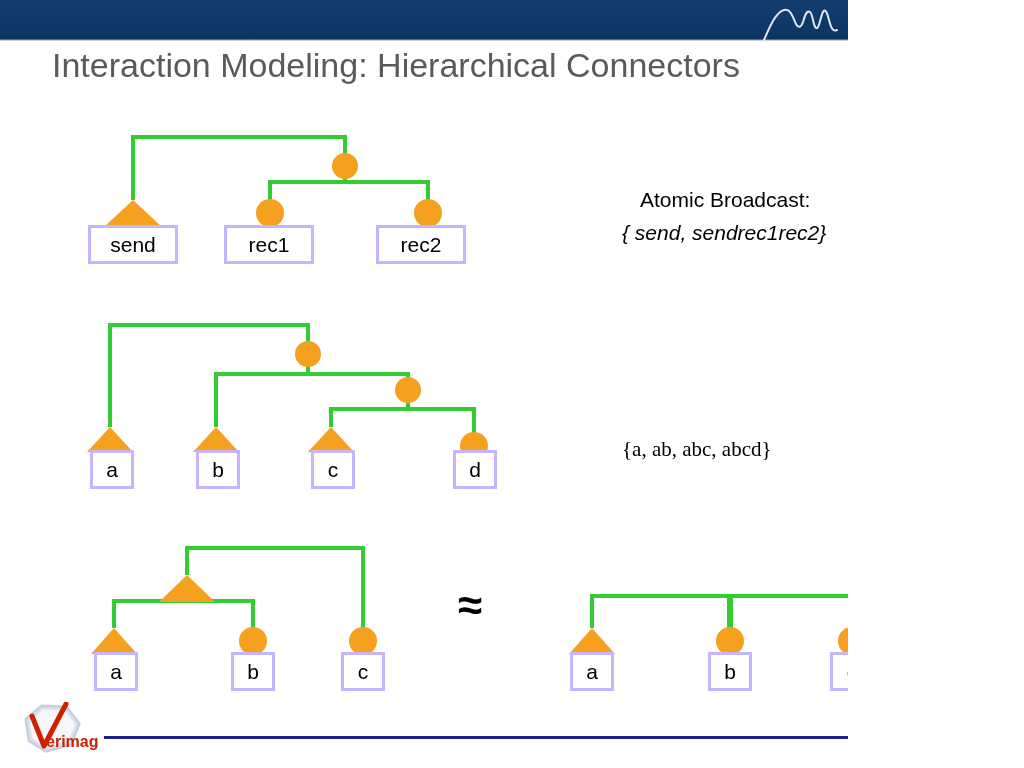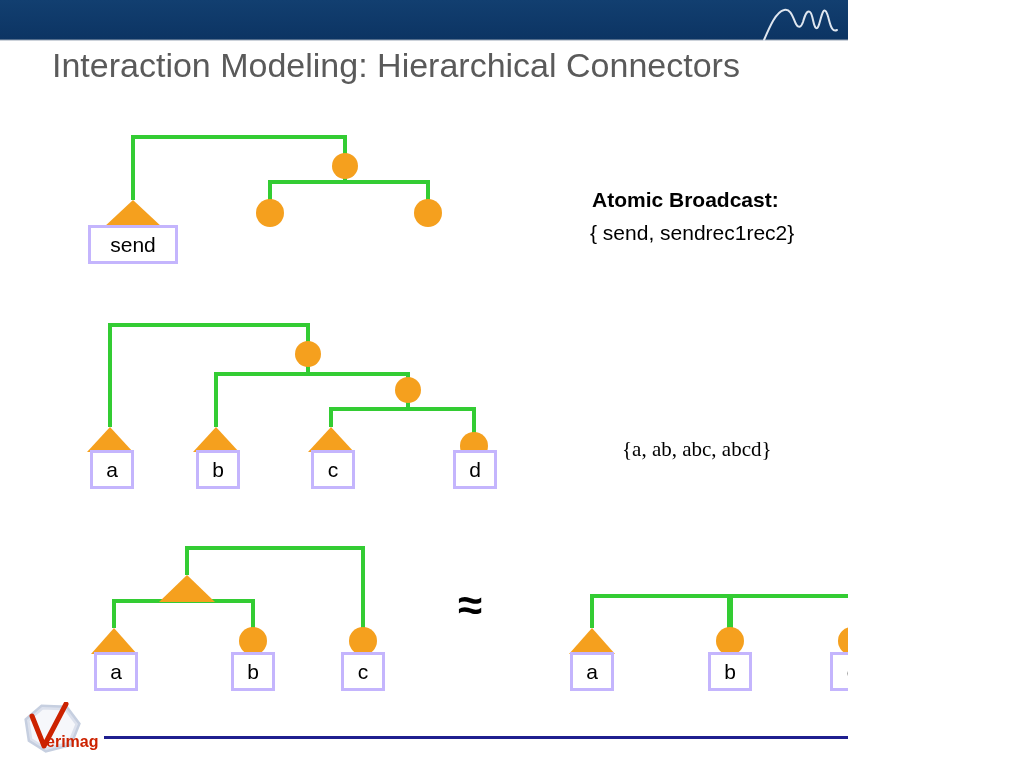--- a/index.html
+++ b/index.html
@@ -200,38 +200,40 @@
     <g>
       <path d="M 592 628 L 592 596 L 852 596 L 852 632" stroke="#33cc33" stroke-width="4" fill="none"></path>
       <path d="M 730 596 L 730 632" stroke="#33cc33" stroke-width="6" fill="none"></path>
       <polygon points="592,628 615,654 569,654" fill="#f5a01e"></polygon>
       <circle cx="730" cy="641" r="14" fill="#f5a01e"></circle>
       <circle cx="852" cy="641" r="14" fill="#f5a01e"></circle>
     </g>
   </svg>
 
   <div class="comp-box" style="left:88px;  top:225px; width:90px; height:39px;">send</div>
+  <div class="comp-box" style="left:224px; top:225px; width:90px; height:39px;">rec1</div>
+  <div class="comp-box" style="left:376px; top:225px; width:90px; height:39px;">rec2</div>
 
   <div class="comp-box" style="left:90px;  top:450px; width:44px; height:39px;">a</div>
   <div class="comp-box" style="left:196px; top:450px; width:44px; height:39px;">b</div>
   <div class="comp-box" style="left:311px; top:450px; width:44px; height:39px;">c</div>
   <div class="comp-box" style="left:453px; top:450px; width:44px; height:39px;">d</div>
 
   <div class="comp-box" style="left:94px;  top:652px; width:44px; height:39px;">a</div>
   <div class="comp-box" style="left:231px; top:652px; width:44px; height:39px;">b</div>
   <div class="comp-box" style="left:341px; top:652px; width:44px; height:39px;">c</div>
 
   <div class="comp-box" style="left:570px; top:652px; width:44px; height:39px;">a</div>
   <div class="comp-box" style="left:708px; top:652px; width:44px; height:39px;">b</div>
   <div class="comp-box" style="left:830px; top:652px; width:44px; height:39px;">c</div>
 
   <div class="approx" style="left:458px; top:583px;">≈</div>
 
-  <div class="note" style="left:592px; top:183px;font-weight:bold;">Atomic Broadcast:</div>
-  <div class="note" style="left:590px; top:216px;">{ send, sendrec1rec2}</div>
+  <div class="note" style="left:640px; top:183px;">Atomic Broadcast:</div>
+  <div class="note" style="left:622px; top:216px;font-style:italic;">{ send, sendrec1rec2}</div>
 
   <div class="note" style="left:622px; top:433px;font-family:Liberation Serif, serif;">{a, ab, abc, abcd}</div>
 
   <div class="footer-rule"></div>
   <svg class="logo" viewBox="0 0 86 56">
     <polygon points="13,18 28,5 52,6 64,22 56,42 32,48 16,38" fill="none" stroke="#c6cfe0" stroke-width="5"></polygon>
     <polygon points="13,18 28,5 52,6 64,22 56,42 32,48 16,38" fill="#eef1f7" opacity="0.55"></polygon>
     <path d="M 18 14 L 30 44 L 52 2" stroke="#cc2200" stroke-width="5" fill="none" stroke-linecap="round" stroke-linejoin="round"></path>
     <text x="32" y="45" font-family="Liberation Sans, sans-serif" font-size="16" font-weight="bold" fill="#cc2200">erimag</text>
   </svg>

